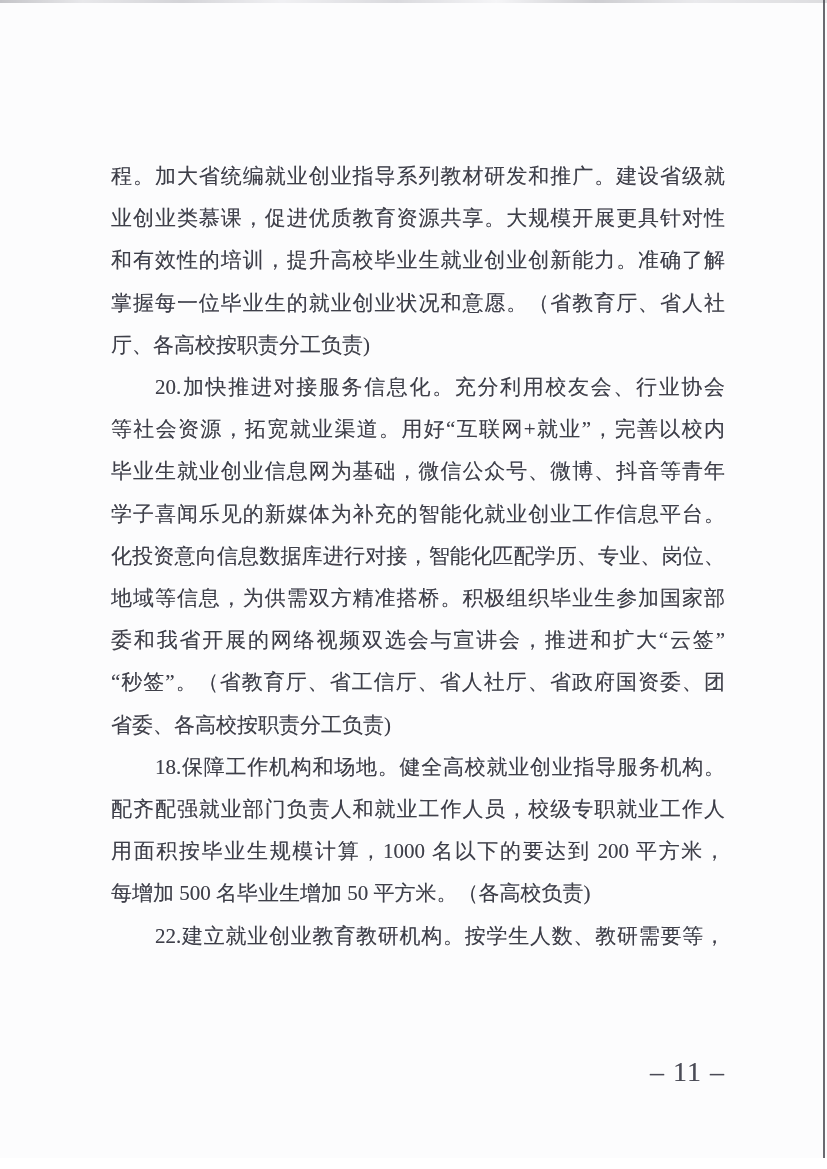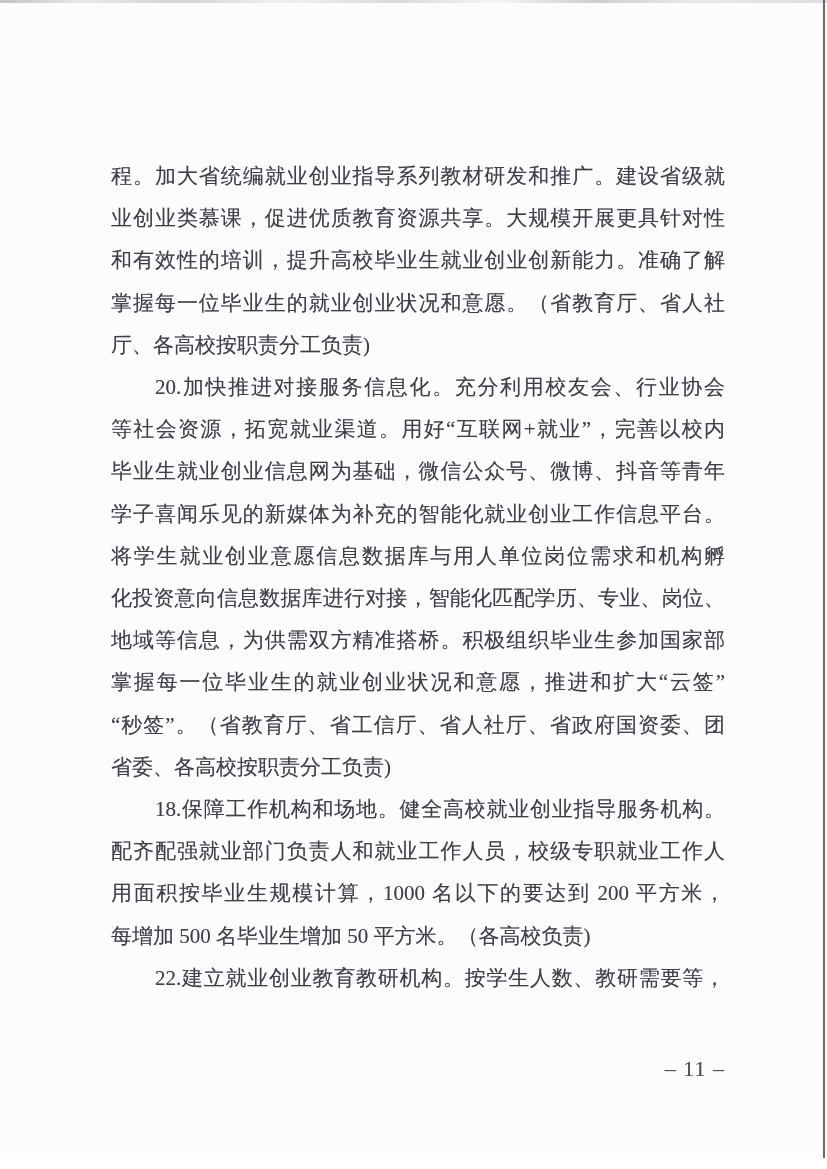--- a/index.html
+++ b/index.html
@@ -36,21 +36,21 @@
   .line.ind {
     text-indent: 44px;
   }
   .page-number {
     position: absolute;
     left: 111px;
     top: 1056px;
     width: 614px;
     text-align: right;
     color: #4a4b56;
-    font-size: 22px;
+    font-size: 28px;
     letter-spacing: 1px;
     text-shadow: 0 0 0.6px rgba(62,63,73,0.45);
   }
   
   .edge-top {
     position: absolute;
     top: 0; left: 0;
     width: 827px; height: 3px;
     background: linear-gradient(90deg,
       #97979d 0%, #d8d8dc 10%, #b4b4ba 22%, #e8e8ec 34%,
@@ -82,24 +82,23 @@
   <div class="textblock">
     <div class="line jl">程。加大省统编就业创业指导系列教材研发和推广。建设省级就</div>
     <div class="line jl">业创业类慕课，促进优质教育资源共享。大规模开展更具针对性</div>
     <div class="line jl">和有效性的培训，提升高校毕业生就业创业创新能力。准确了解</div>
     <div class="line jl">掌握每一位毕业生的就业创业状况和意愿。（省教育厅、省人社</div>
     <div class="line">厅、各高校按职责分工负责)</div>
     <div class="line jl ind">20.加快推进对接服务信息化。充分利用校友会、行业协会</div>
     <div class="line jl">等社会资源，拓宽就业渠道。用好“互联网+就业”，完善以校内</div>
     <div class="line jl">毕业生就业创业信息网为基础，微信公众号、微博、抖音等青年</div>
     <div class="line jl">学子喜闻乐见的新媒体为补充的智能化就业创业工作信息平台。</div>
-    <div class="line jl">将学生就业创业意愿信息数据库与用人单位岗位需求和机构孵</div>
     <div class="line jl">化投资意向信息数据库进行对接，智能化匹配学历、专业、岗位、</div>
     <div class="line jl">地域等信息，为供需双方精准搭桥。积极组织毕业生参加国家部</div>
-    <div class="line jl">掌握每一位毕业生的就业创业状况和意愿，推进和扩大“云签”</div>
+    <div class="line jl">委和我省开展的网络视频双选会与宣讲会，推进和扩大“云签”</div>
     <div class="line jl">“秒签”。（省教育厅、省工信厅、省人社厅、省政府国资委、团</div>
     <div class="line">省委、各高校按职责分工负责)</div>
     <div class="line jl ind">18.保障工作机构和场地。健全高校就业创业指导服务机构。</div>
     <div class="line jl">配齐配强就业部门负责人和就业工作人员，校级专职就业工作人</div>
     <div class="line jl">用面积按毕业生规模计算，1000 名以下的要达到 200 平方米，</div>
     <div class="line">每增加 500 名毕业生增加 50 平方米。（各高校负责)</div>
     <div class="line jl ind">22.建立就业创业教育教研机构。按学生人数、教研需要等，</div>
   </div>
 
   <div class="page-number">– 11 –</div>

